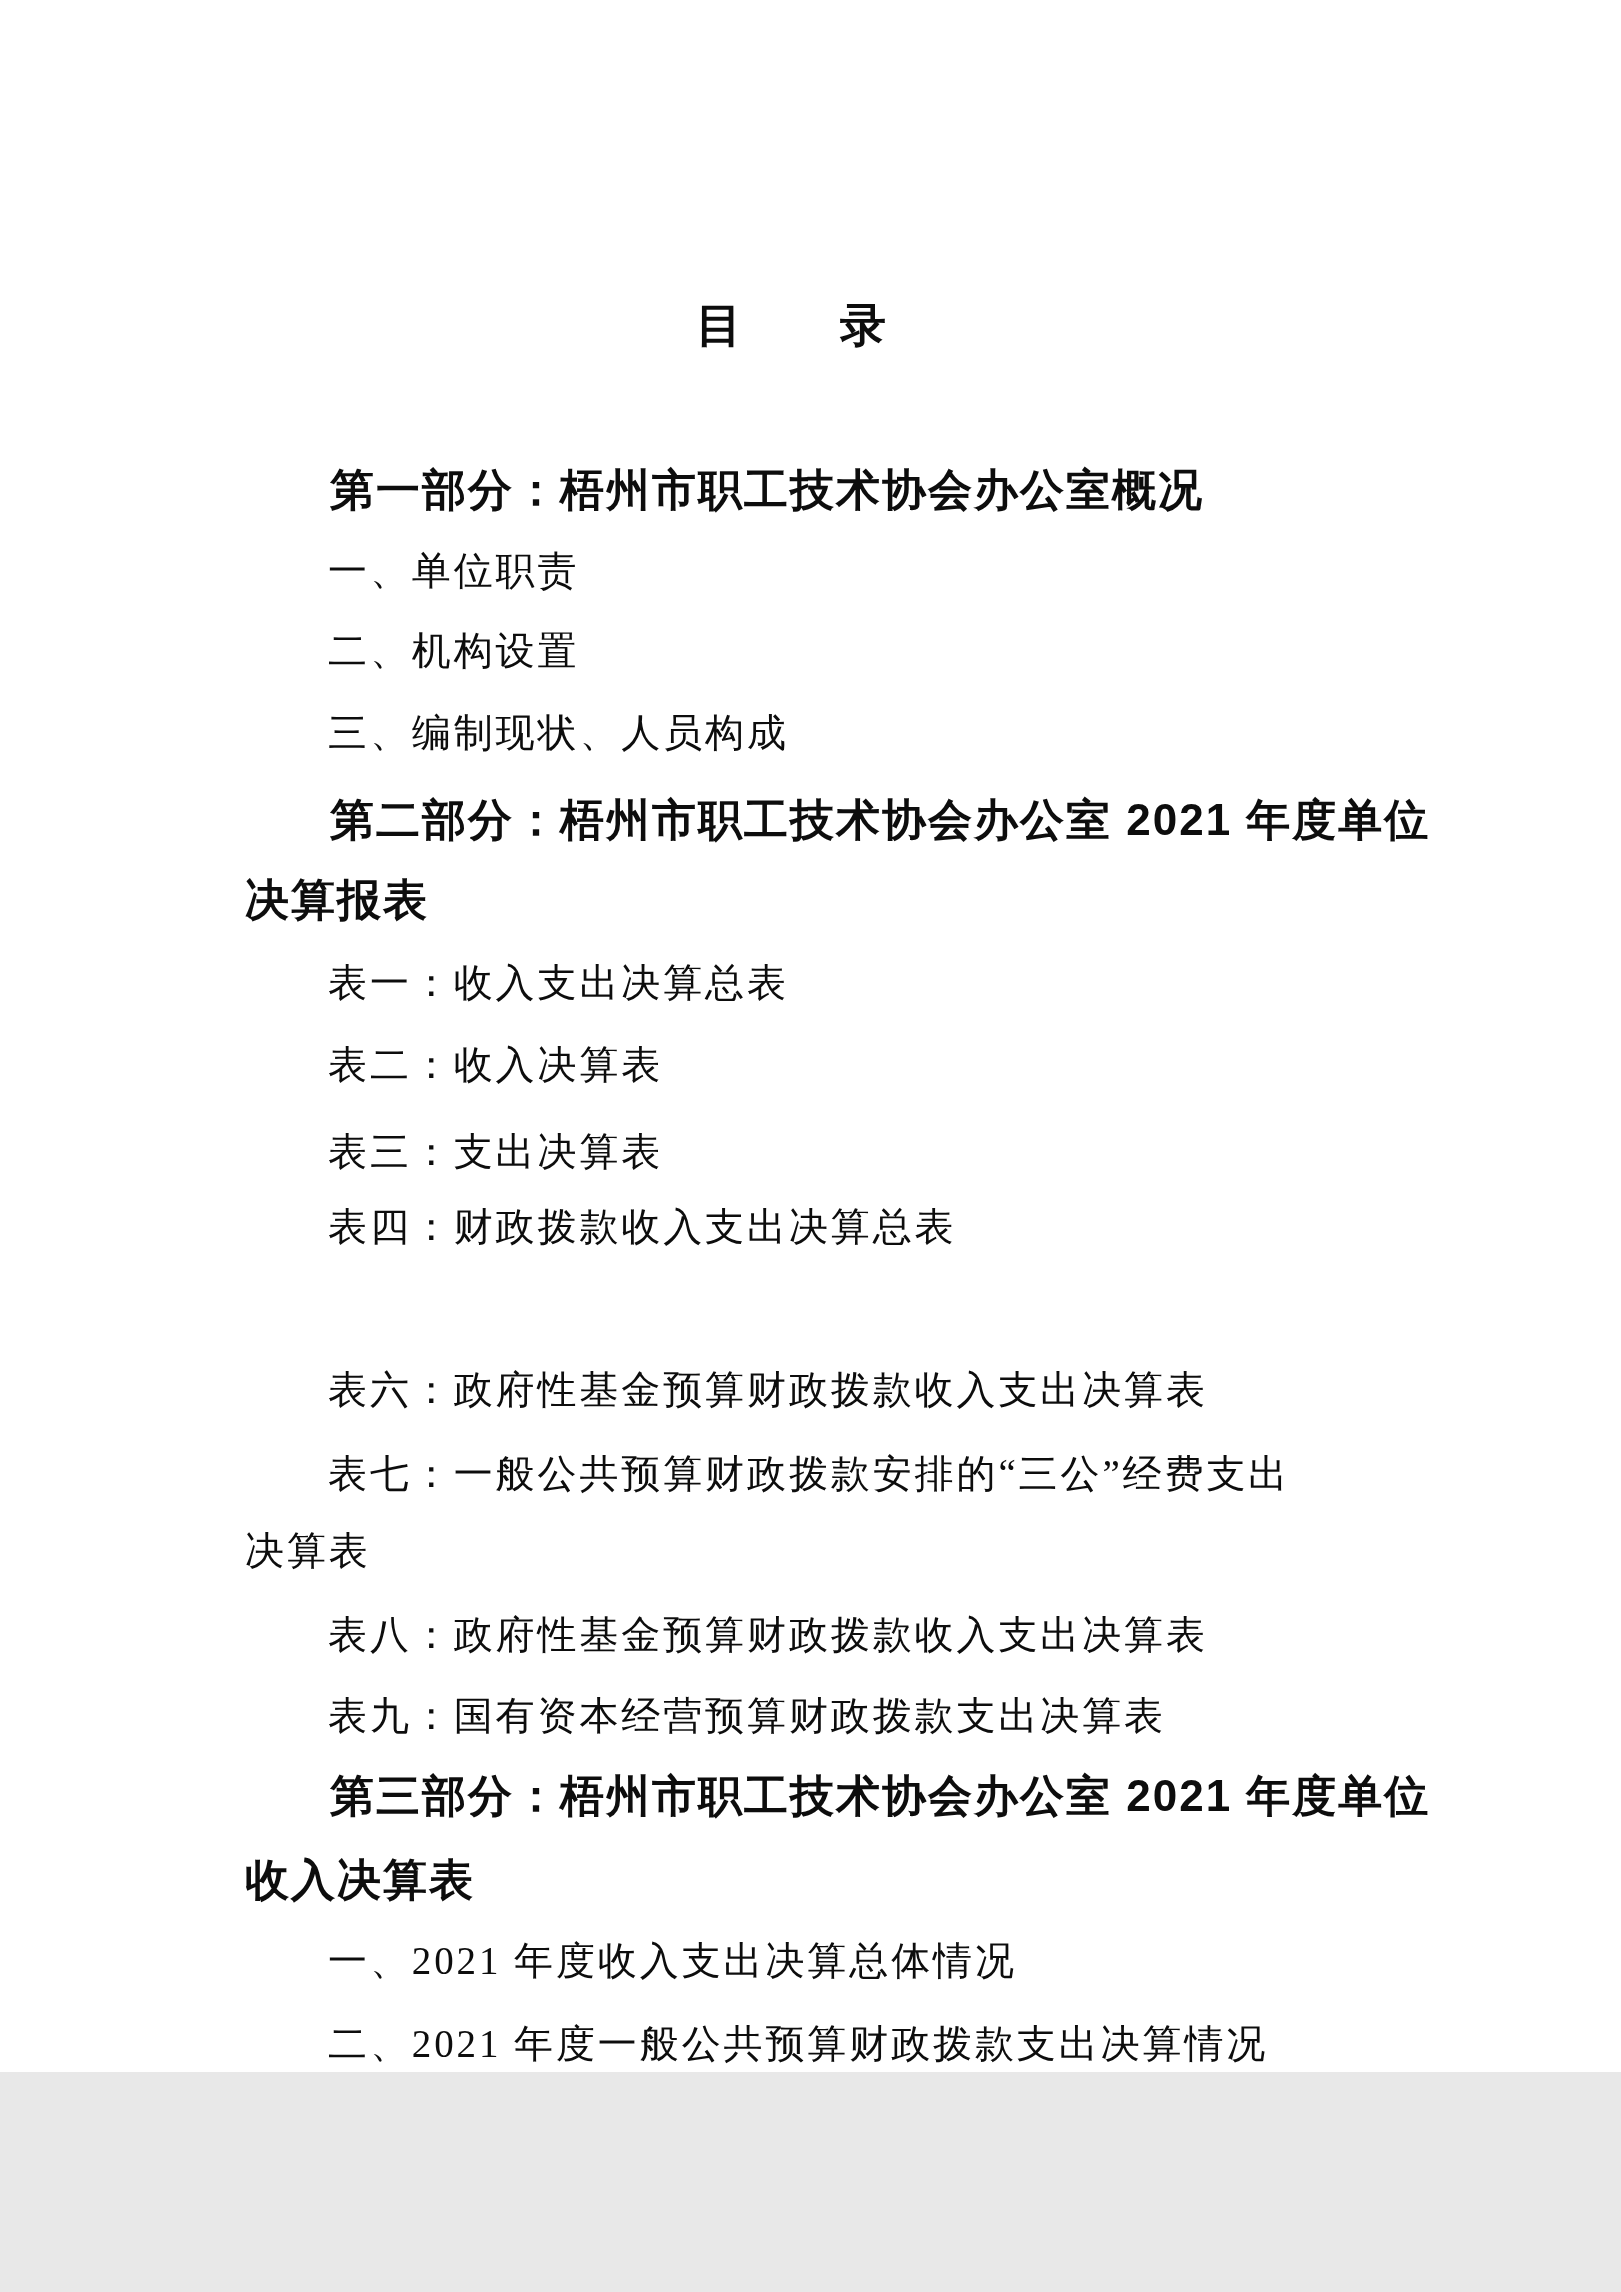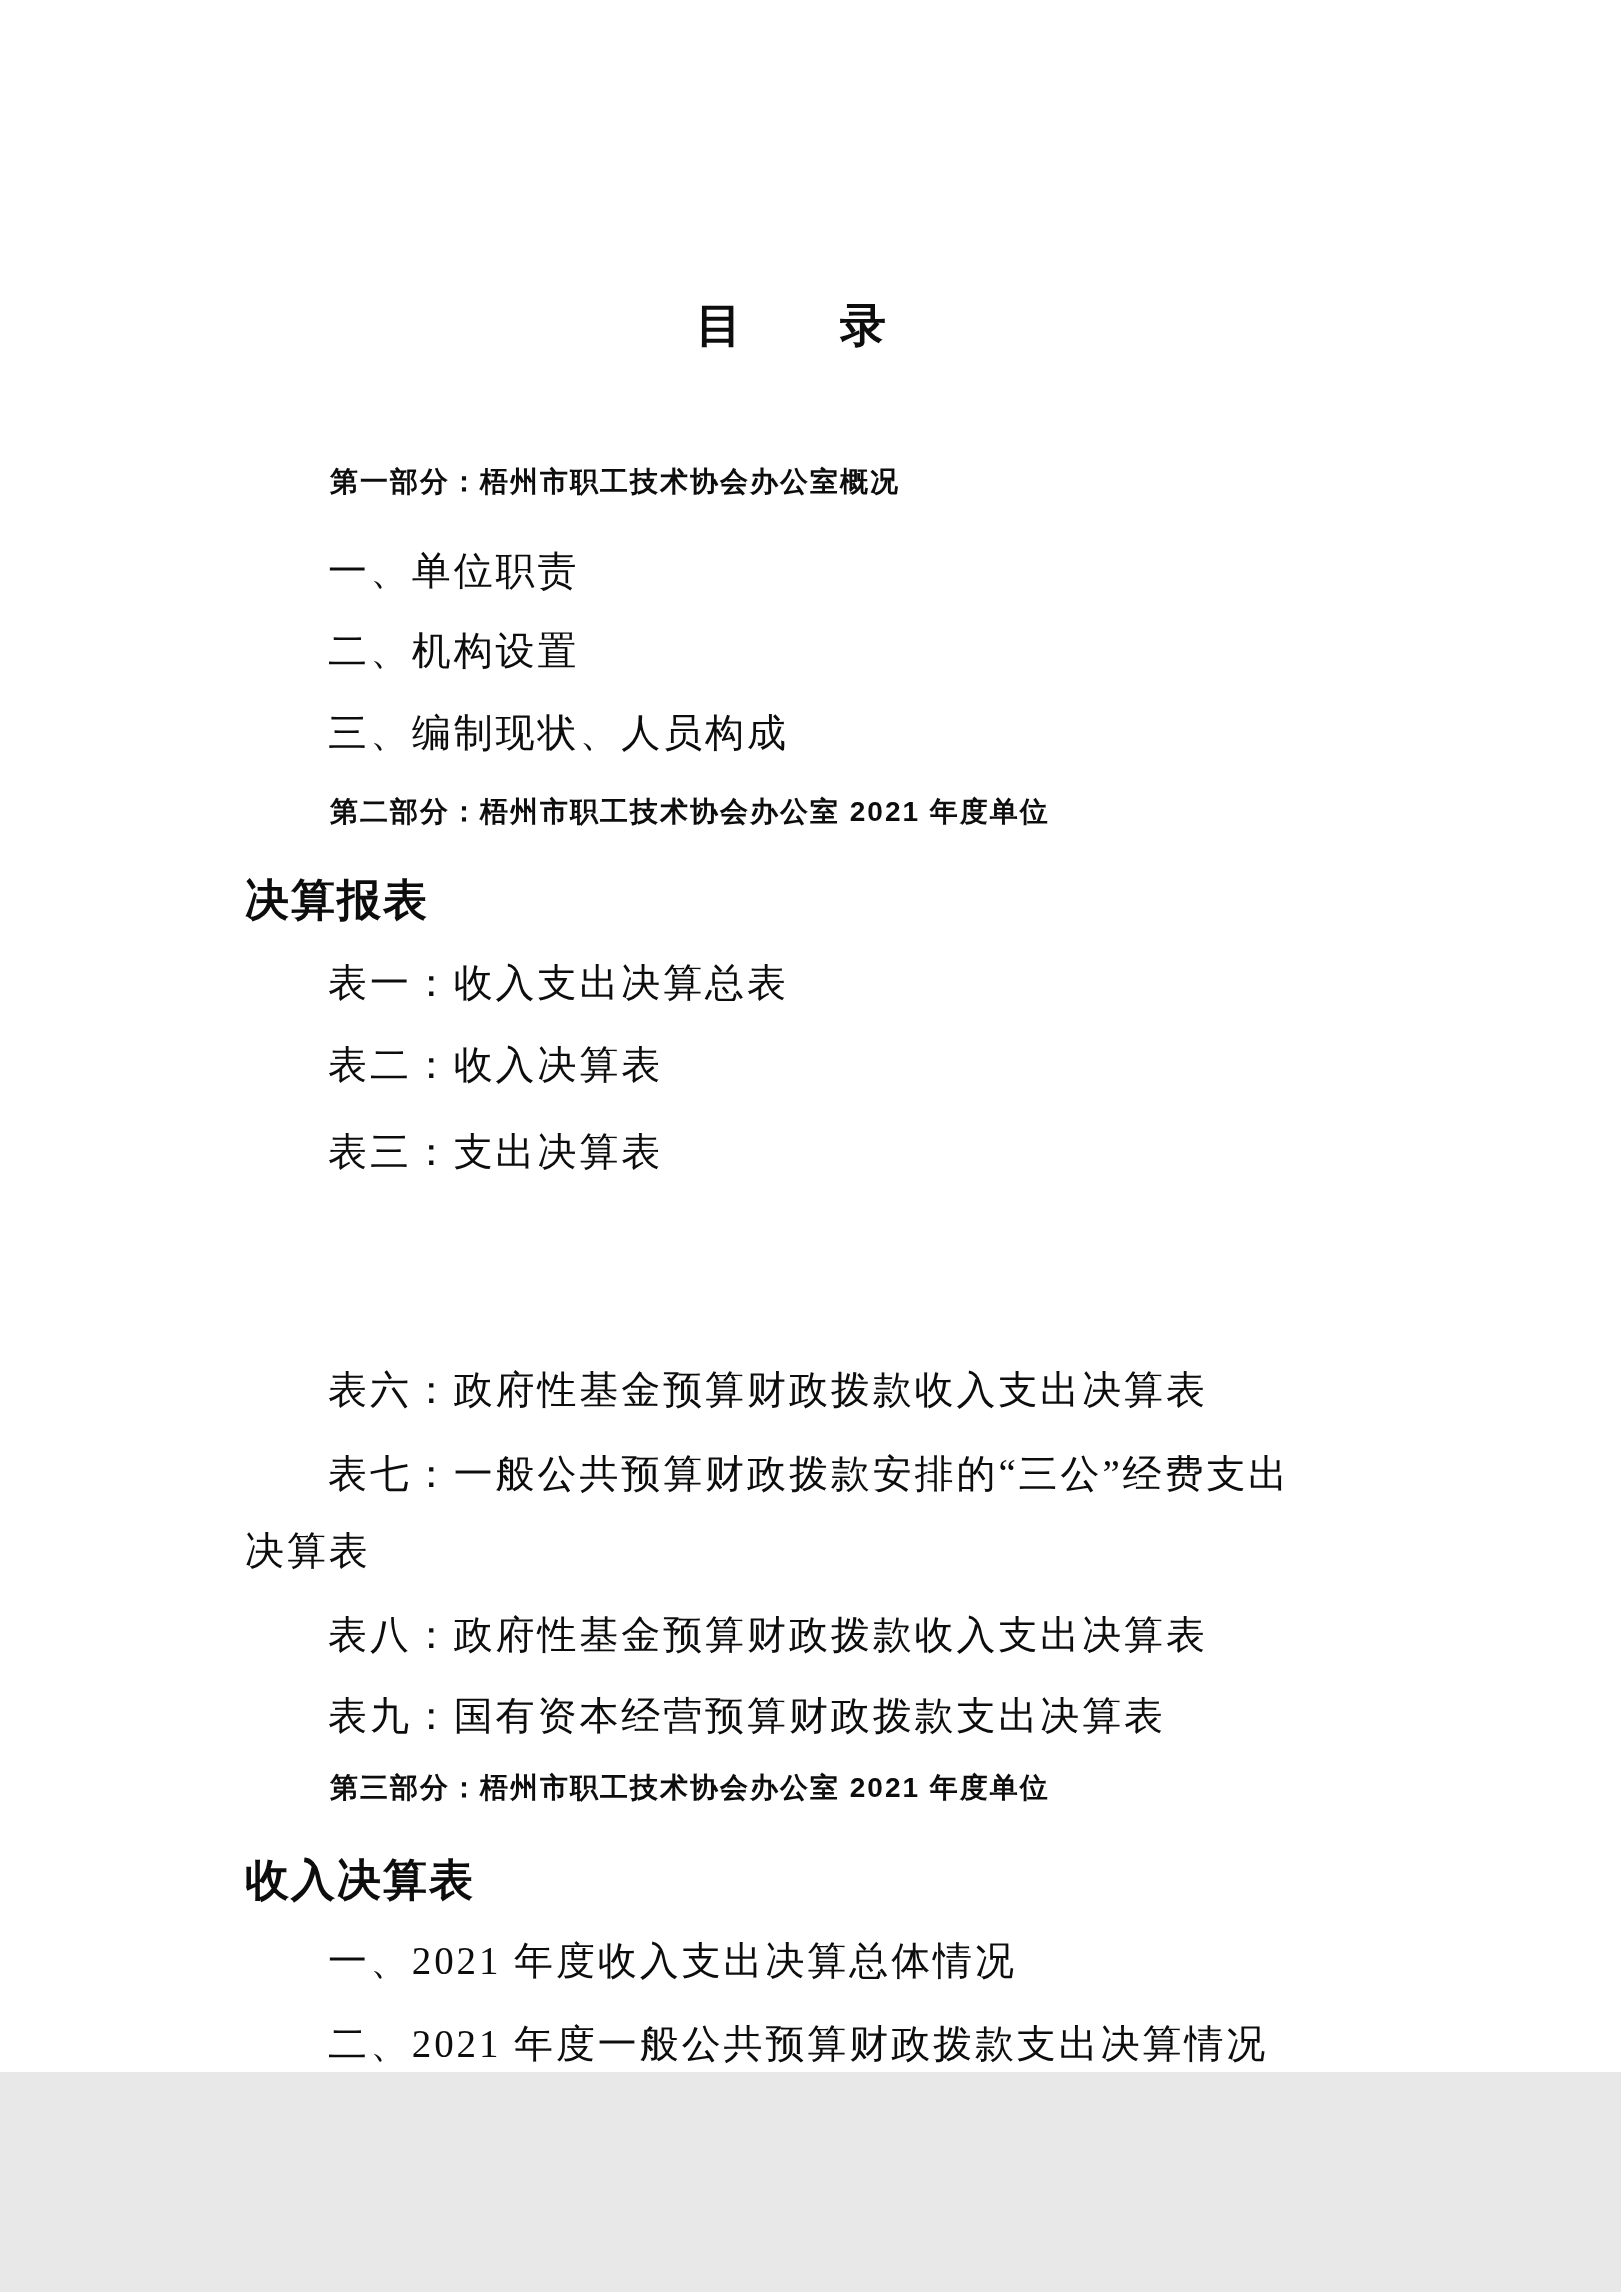--- a/index.html
+++ b/index.html
@@ -31,21 +31,21 @@
     font-family: "Liberation Sans", sans-serif;
     font-weight: 700;
     font-size: 46px;
     letter-spacing: 2px;
   }
   
   .heading {
     left: 330px;
     font-family: "Liberation Sans", sans-serif;
     font-weight: 700;
-    font-size: 28px;
+    font-size: 44px;
     letter-spacing: 2px;
   }
   
   .heading-cont {
     left: 245px;
     font-family: "Liberation Sans", sans-serif;
     font-weight: 700;
     font-size: 44px;
     letter-spacing: 2px;
   }
@@ -104,20 +104,21 @@
   <p class="line item y2">一、单位职责</p>
   <p class="line item y3">二、机构设置</p>
   <p class="line item y4">三、编制现状、人员构成</p>
 
   <p class="line heading y5">第二部分：梧州市职工技术协会办公室 2021 年度单位</p>
   <p class="line heading-cont y6">决算报表</p>
 
   <p class="line item y7">表一：收入支出决算总表</p>
   <p class="line item y8">表二：收入决算表</p>
   <p class="line item y9">表三：支出决算表</p>
+  <p class="line item y10">表四：财政拨款收入支出决算总表</p>
   <p class="line item y12">表六：政府性基金预算财政拨款收入支出决算表</p>
   <p class="line item y13">表七：一般公共预算财政拨款安排的“三公”经费支出</p>
   <p class="line item-cont y14">决算表</p>
   <p class="line item y15">表八：政府性基金预算财政拨款收入支出决算表</p>
   <p class="line item y16">表九：国有资本经营预算财政拨款支出决算表</p>
 
   <p class="line heading y17">第三部分：梧州市职工技术协会办公室 2021 年度单位</p>
   <p class="line heading-cont y18">收入决算表</p>
 
   <p class="line item y19">一、2021 年度收入支出决算总体情况</p>

